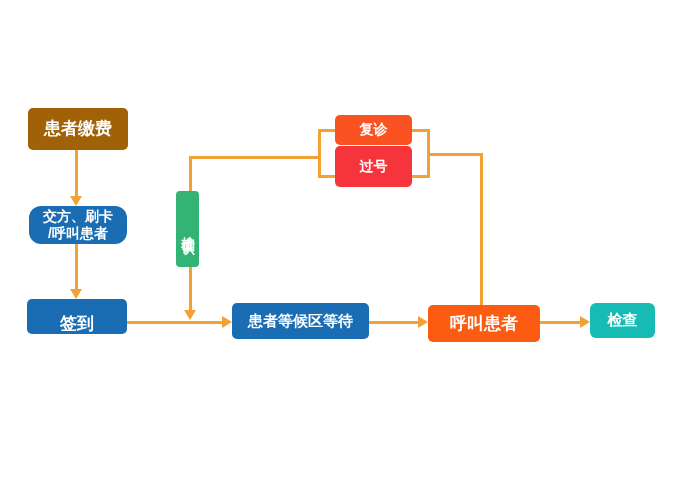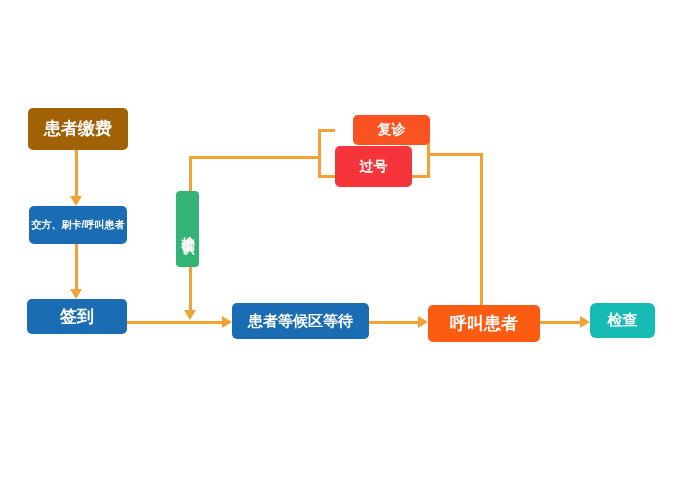--- a/index.html
+++ b/index.html
@@ -40,25 +40,25 @@
     border-right: 6.5px solid transparent;
     border-top: 10px solid #f2a134;
   }
   .arrowhead.right {
     border-top: 6.5px solid transparent;
     border-bottom: 6.5px solid transparent;
     border-left: 10px solid #f2a134;
   }
   
   #n-patient-pay   { left: 28px;  top: 108px; width: 100px; height: 42px; font-size: 17px; }
-  #n-swipe-scan    { left: 29px;  top: 206px; width: 98px;  height: 38px; font-size: 10px; flex-direction: row; }
-  #n-sign-in       { left: 27px;  top: 299px; width: 100px; height: 35px; font-size: 17px; }
+  #n-swipe-scan    { left: 29px;  top: 206px; width: 98px;  height: 38px; font-size: 14px; flex-direction: column; border-radius: 12px; }
+  #n-sign-in       { left: 27px;  top: 299px; width: 100px; height: 35px; font-size: 17px; align-items: flex-end; }
   #n-nurse-confirm { left: 176px; top: 191px; width: 23px;  height: 76px; font-size: 13px;
                      writing-mode: vertical-lr; letter-spacing: 2px; border-radius: 4px; }
-  #n-follow-up     { left: 353px; top: 115px; width: 77px;  height: 30px; font-size: 14px; }
+  #n-follow-up     { left: 335px; top: 115px; width: 77px;  height: 30px; font-size: 14px; }
   #n-missed-number { left: 335px; top: 146px; width: 77px;  height: 41px; font-size: 14px; }
   #n-waiting-area  { left: 232px; top: 303px; width: 137px; height: 36px; font-size: 15px; }
   #n-call-patient  { left: 428px; top: 305px; width: 112px; height: 37px; font-size: 17px; }
   #n-exam          { left: 590px; top: 303px; width: 65px;  height: 35px; font-size: 15px; border-radius: 6px; }
 </style>
 </head>
 <body>
 
 <div id="canvas">
 

